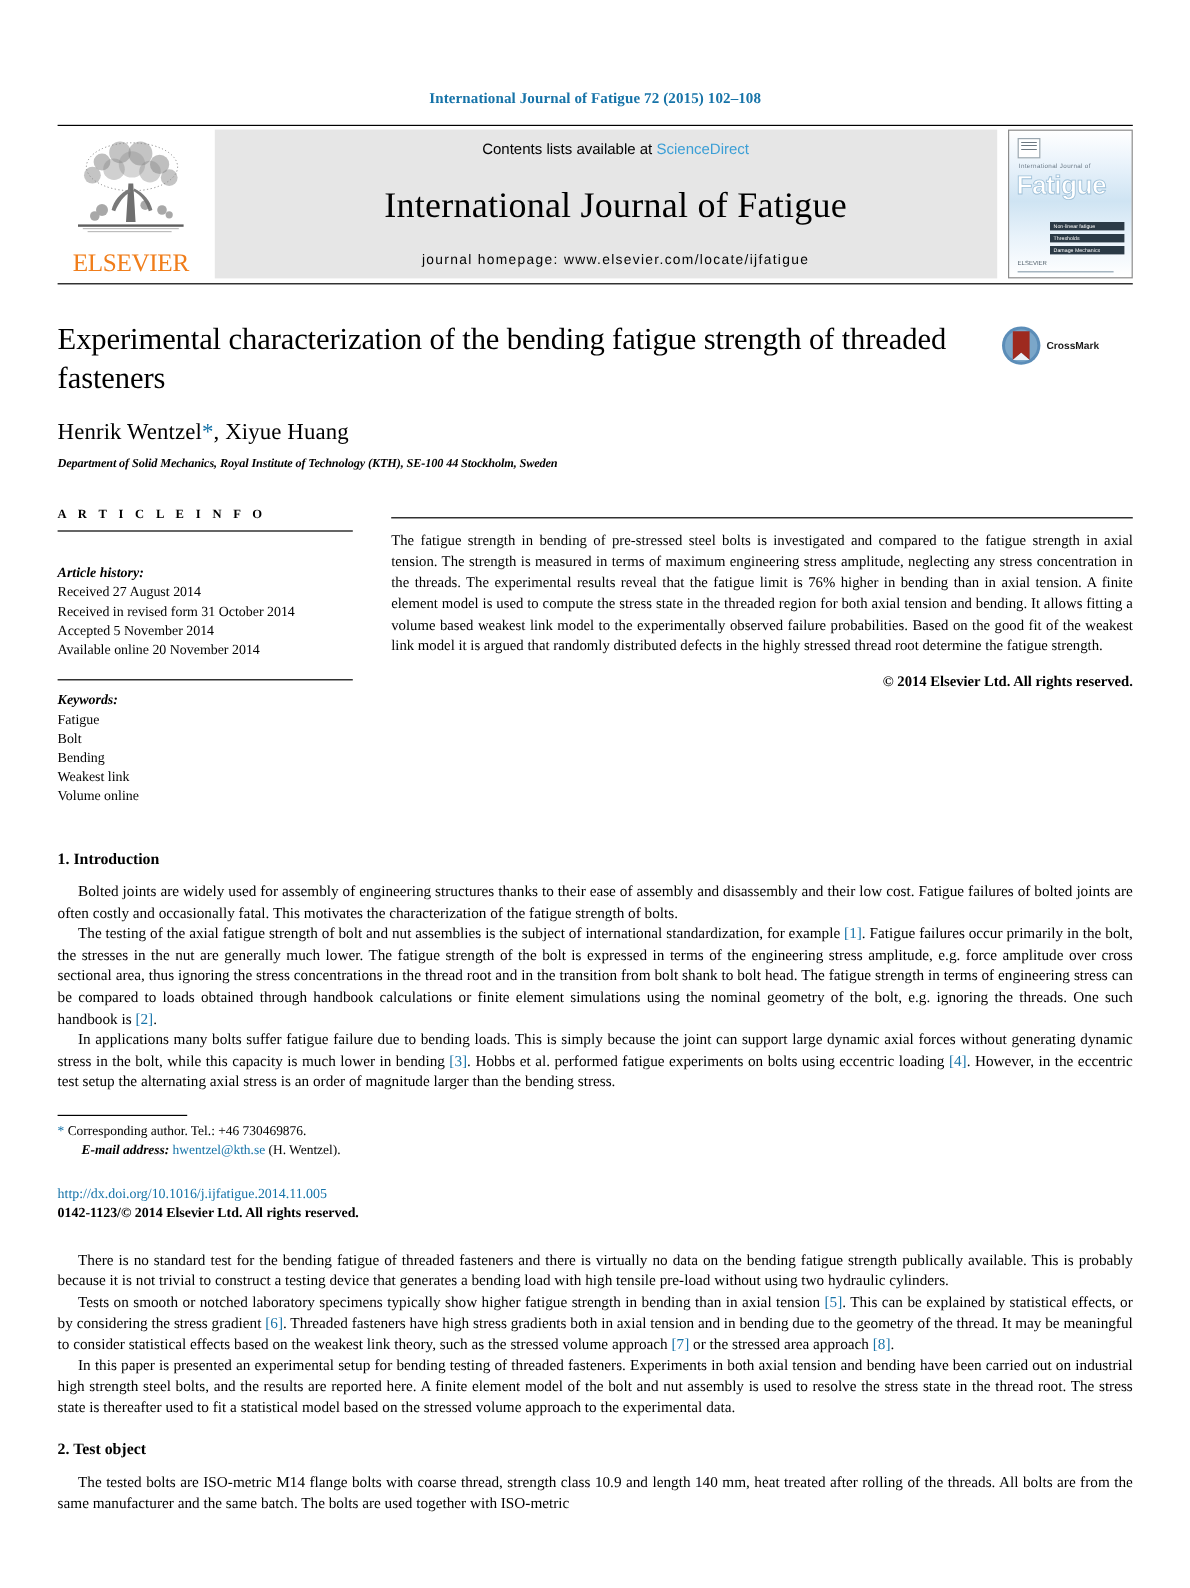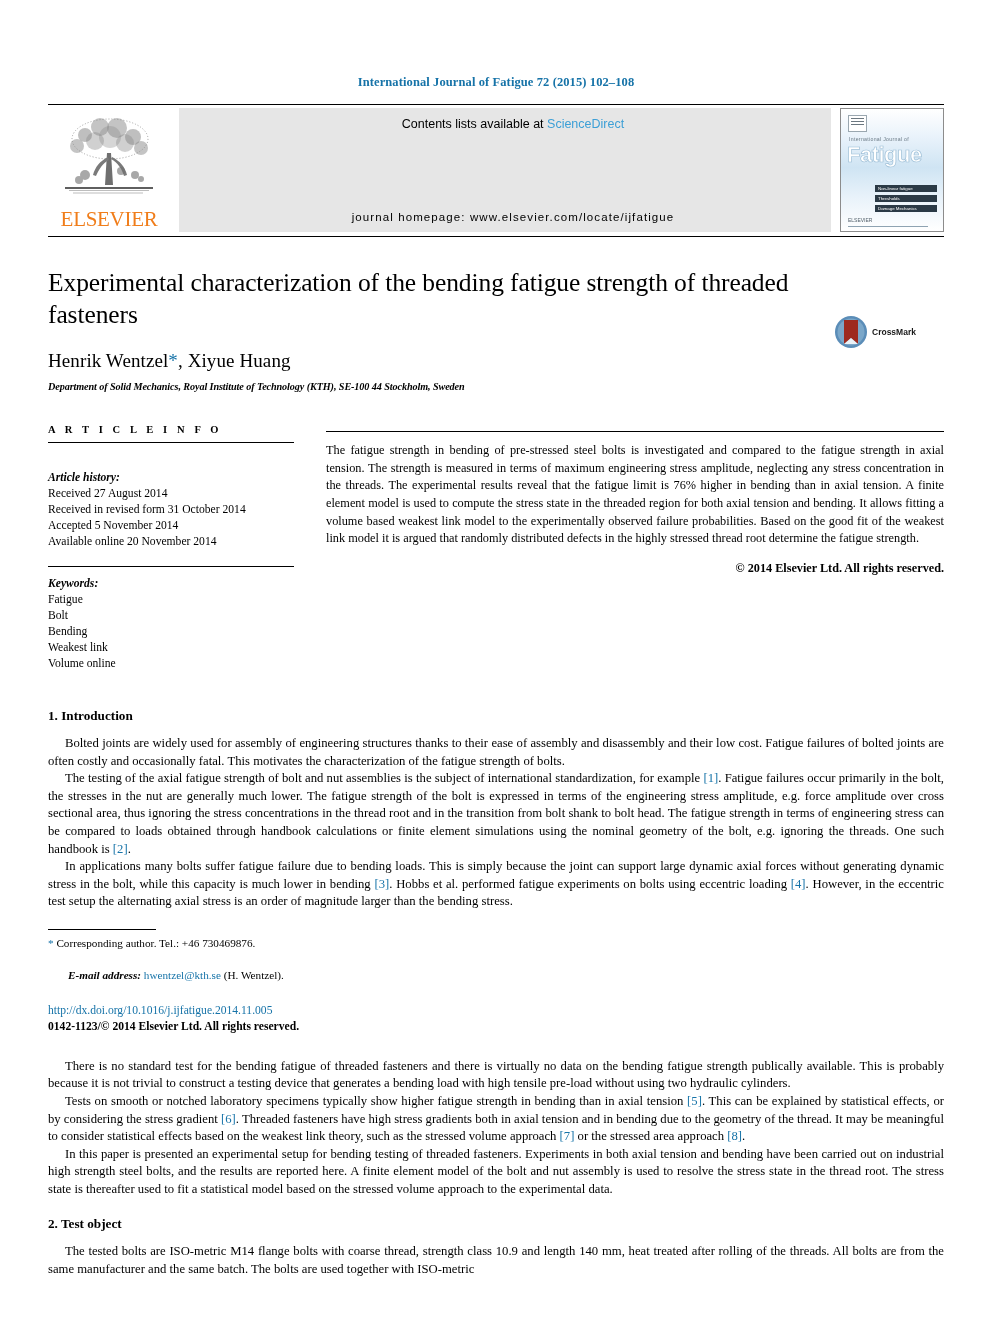--- a/index.html
+++ b/index.html
@@ -138,21 +138,21 @@
   }
   .masthead-rule {
     border-bottom: 1.6px solid #000;
     margin-top: 4px;
   }
 
   
   .title-block {
     margin-top: 30px;
     display: flex;
-    align-items: center;
+    align-items: flex-start;
   }
   .title-left { flex: 1 1 auto; padding-right: 20px; }
   .paper-title {
     font-family: "Liberation Serif", serif;
     font-size: 25.5px;
     line-height: 1.26;
     font-weight: normal;
     margin: 0;
     letter-spacing: -0.1px;
   }
@@ -251,21 +251,21 @@
     top: 0; left: 0;
     width: 108px;
     border-top: 1px solid #000;
   }
   .fn-line {
     font-size: 11.2px;
     line-height: 1.42;
     padding-left: 10px;
     text-indent: -10px;
   }
-  .fn-line.indent2 { padding-left: 20px; text-indent: 0; margin-top: 16px; }
+  .fn-line.indent2 { padding-left: 20px; text-indent: 0; }
   .fn-italic { font-style: italic; font-weight: bold; }
   .link-blue { color: #1673a8; }
   .doi-block { margin-top: 19px; font-size: 11.6px; line-height: 1.42; }
   .doi-link { color: #1673a8; }
   .issn-line { font-weight: bold; }
 </style>
 </head>
 <body>
 
 <div class="page">
@@ -309,20 +309,21 @@
         </svg>
       </div>
       <div class="elsevier-word">ELSEVIER</div>
     </div>
 
     <div class="banner">
       <div class="banner-top">
         <span>Contents lists available at</span>
         <span class="sd-link">ScienceDirect</span>
       </div>
+      <div class="banner-title">International Journal of Fatigue</div>
       <div class="banner-bottom">journal homepage: www.elsevier.com/locate/ijfatigue</div>
     </div>
 
     <div class="cover-thumb">
       <div class="cover-logo-box"></div>
       <div class="cover-small">International Journal of</div>
       <div class="cover-fatigue">Fatigue</div>
       <div class="cover-bar" style="top:76px; width:62px;">
         <span>Non-linear fatigue</span>
       </div>

